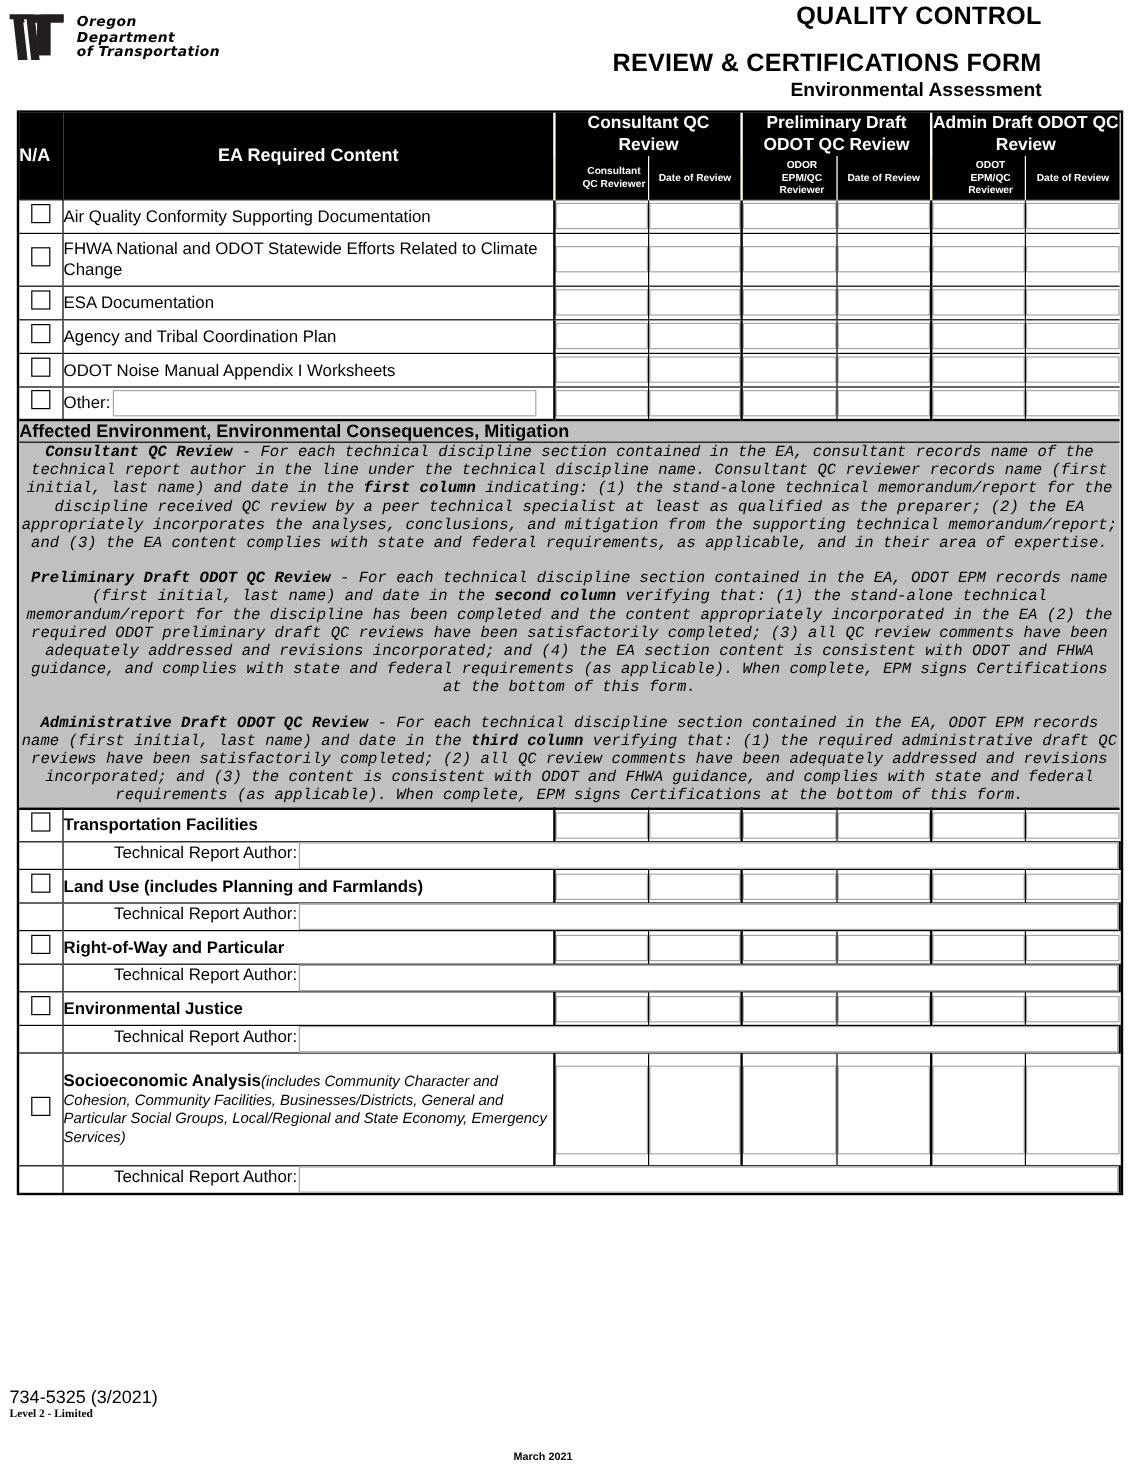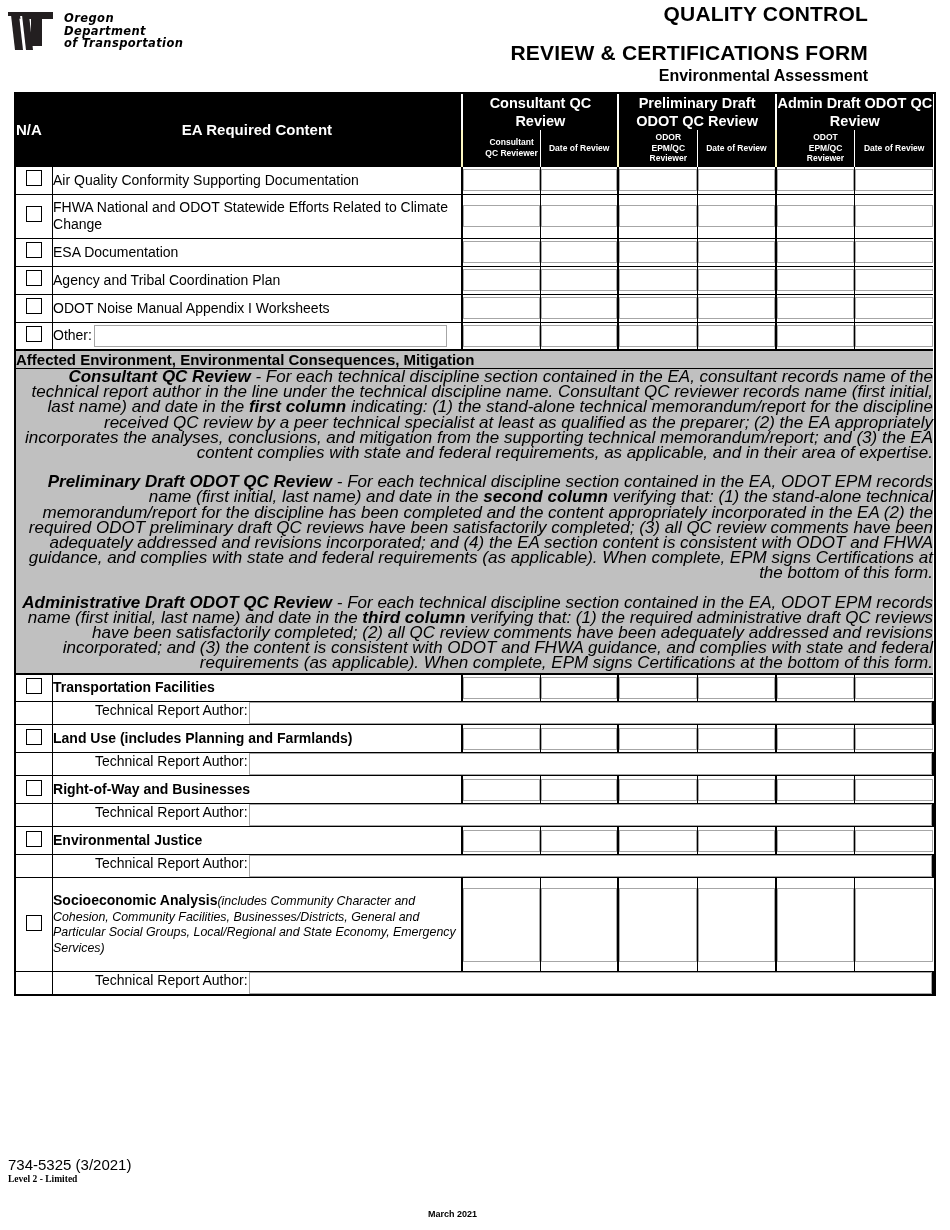--- a/index.html
+++ b/index.html
@@ -128,26 +128,26 @@
     border-bottom:1px solid #000;
     font-weight:bold; font-size:15px;
     padding:5px 8px;
   }
   .instr-cell {
     background:#c0c0c0;
     border-bottom:2px solid #000;
     padding:10px 11px 8px 11px;
   }
   .instr-p {
-    font-family:Liberation Sans, sans-serif;
+    font-family:Liberation Mono, monospace;
     font-style:italic;
-    font-size:17px;
+    font-size:13px;
     line-height:15.2px;
     margin:0 0 14px 0;
-    text-align:right;
+    text-align:center;
   }
   .instr-p:last-child { margin-bottom:2px; }
   .instr-p b { font-weight:bold; font-style:italic; }
 
   
   .author-cell {
     border-top:1px solid #000;
     border-right:2px solid #000;
     padding:3px 4px 3px 0;
   }
@@ -473,21 +473,21 @@
               <span class="author-lbl">Technical Report Author:</span>
               <span class="author-field"></span>
             </span>
           </td>
         </tr>
 
         <tr>
           <td class="cell-na">
             <span class="chk"></span>
           </td>
-          <td class="cell-label bold">Right-of-Way and Businesses</td>
+          <td class="cell-label bold">Right-of-Way and Particular</td>
           <td class="cell-input first">
               <span class="inputbox"></span>
             </td>
           <td class="cell-input">
               <span class="inputbox"></span>
             </td>
           <td class="cell-input major">
               <span class="inputbox"></span>
             </td>
           <td class="cell-input">

